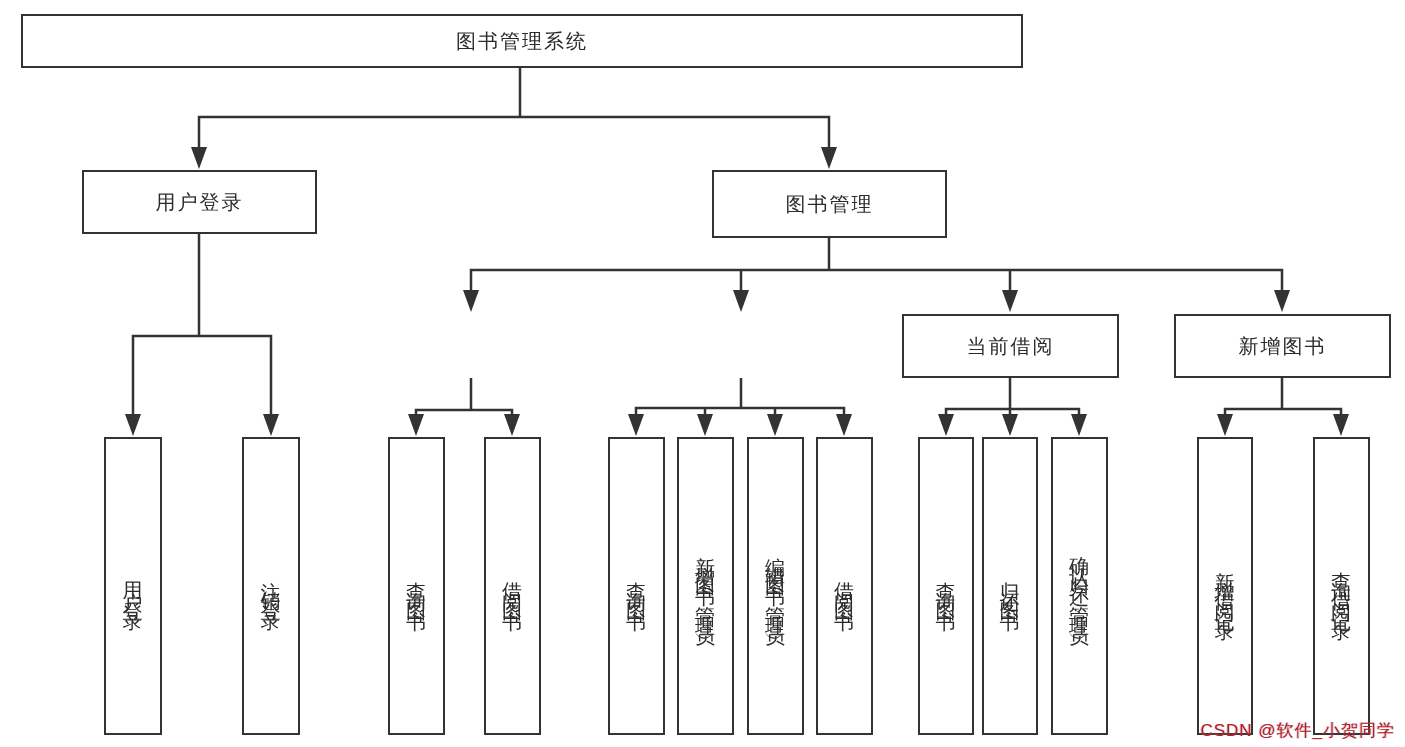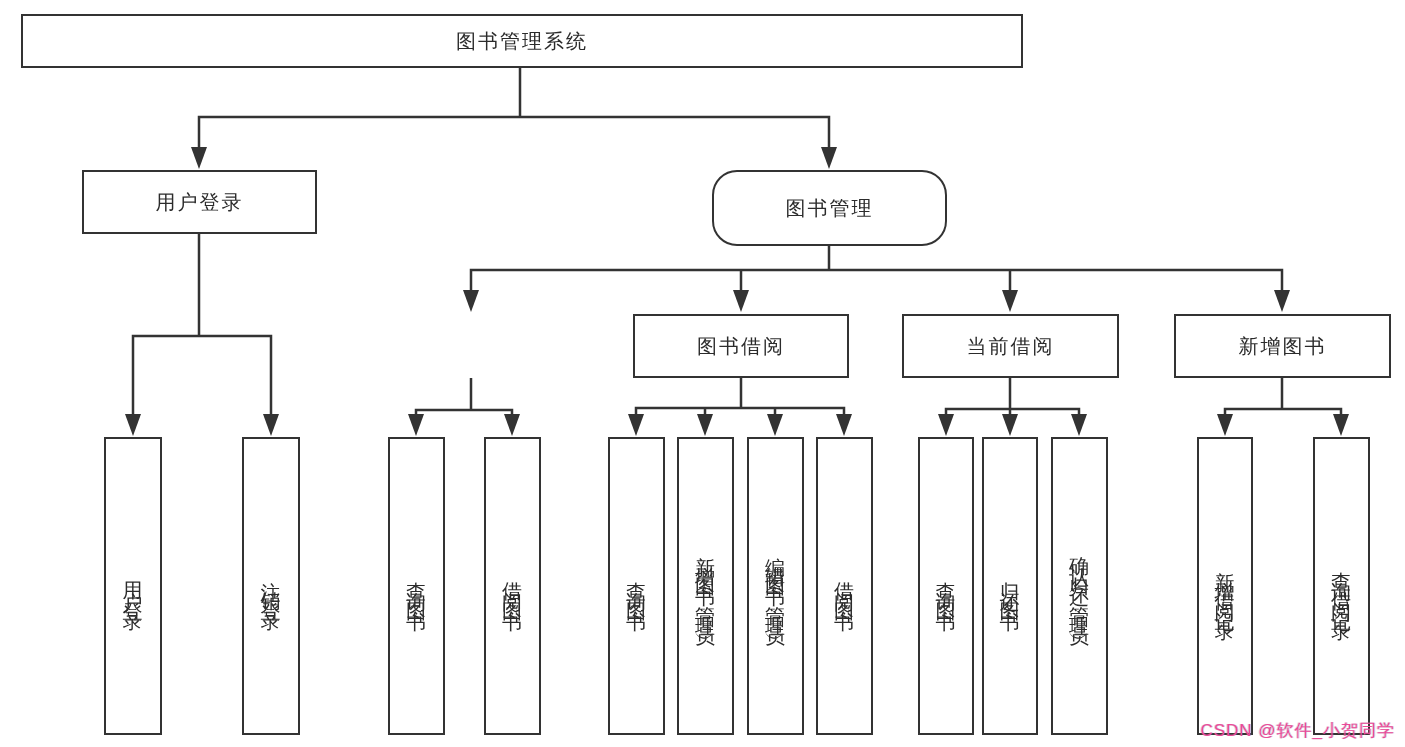--- a/index.html
+++ b/index.html
@@ -25,21 +25,21 @@
     writing-mode:vertical-rl;
     text-orientation:mixed;
     font-size:20px;
     letter-spacing:10px;
     line-height:1;
   }
   
   .n-root{left:21px;top:14px;width:1002px;height:54px;}
   
   .n-user-login{left:82px;top:170px;width:235px;height:64px;}
-  .n-book-mgmt{left:712px;top:170px;width:235px;height:76px;border-radius:25px;}
+  .n-book-mgmt{left:712px;top:170px;width:235px;height:68px;}
   
   .n-newrec{left:363px;top:314px;width:216px;height:64px;}
   .n-borrow{left:633px;top:314px;width:216px;height:64px;}
   .n-current{left:902px;top:314px;width:217px;height:64px;}
   .n-records{left:1174px;top:314px;width:217px;height:64px;}
   
   .leaf{top:437px;height:298px;}
   .l1{left:104px;width:58px;}
   .l2{left:242px;width:58px;}
   .l3{left:388px;width:57px;}
@@ -50,21 +50,21 @@
   .l8{left:816px;width:57px;}
   .l9{left:918px;width:56px;}
   .l10{left:982px;width:56px;}
   .l11{left:1051px;width:57px;}
   .l12{left:1197px;width:56px;}
   .l13{left:1313px;width:57px;}
   .watermark{
     position:absolute;
     right:10px;bottom:5px;
     font-size:17px;
-    color:#ec4899;
+    color:#b91c1c;
     letter-spacing:1px;
     z-index:2;
     text-shadow:-1px 0 rgba(205,110,100,0.35),1px 0 rgba(110,130,205,0.35);
     white-space:nowrap;
   }
 </style>
 </head>
 <body>
 
 <div class="canvas">
@@ -120,23 +120,20 @@
     <span class="h-label">图书管理系统</span>
   </div>
 
   <div class="box n-user-login">
     <span class="h-label">用户登录</span>
   </div>
   <div class="box n-book-mgmt">
     <span class="h-label">图书管理</span>
   </div>
 
-  <div class="box n-borrow">
-    <span class="h-label">图书借阅</span>
-  </div>
   <div class="box n-current">
     <span class="h-label">当前借阅</span>
   </div>
   <div class="box n-records">
     <span class="h-label">新增图书</span>
   </div>
 
   <div class="box leaf l1">
     <span class="v-label">用户登录</span>
   </div>

